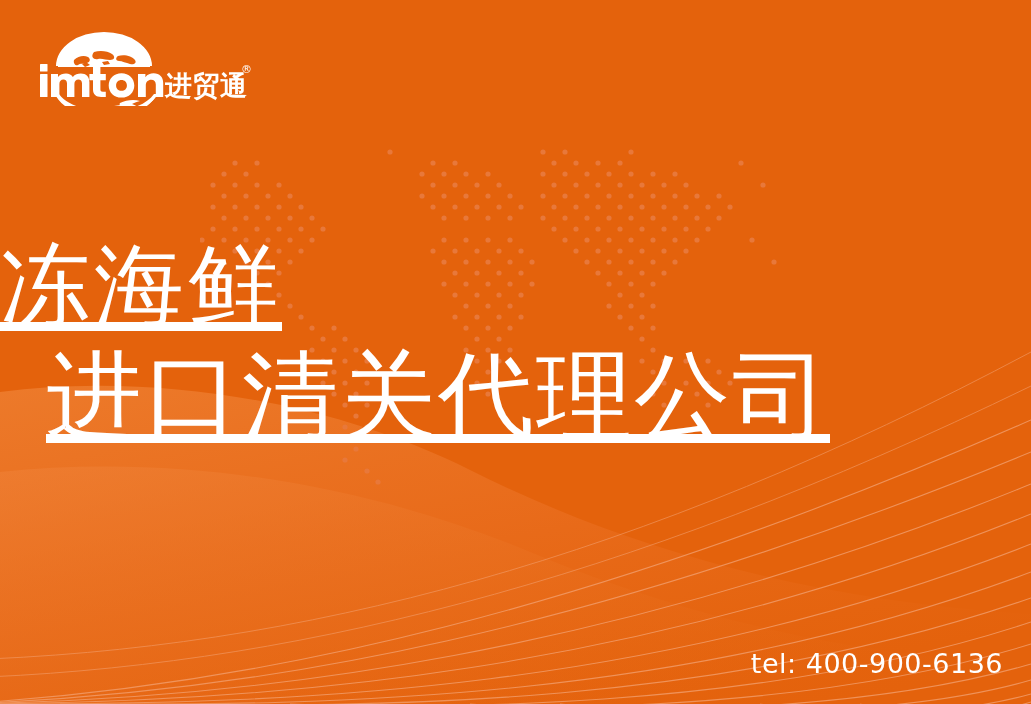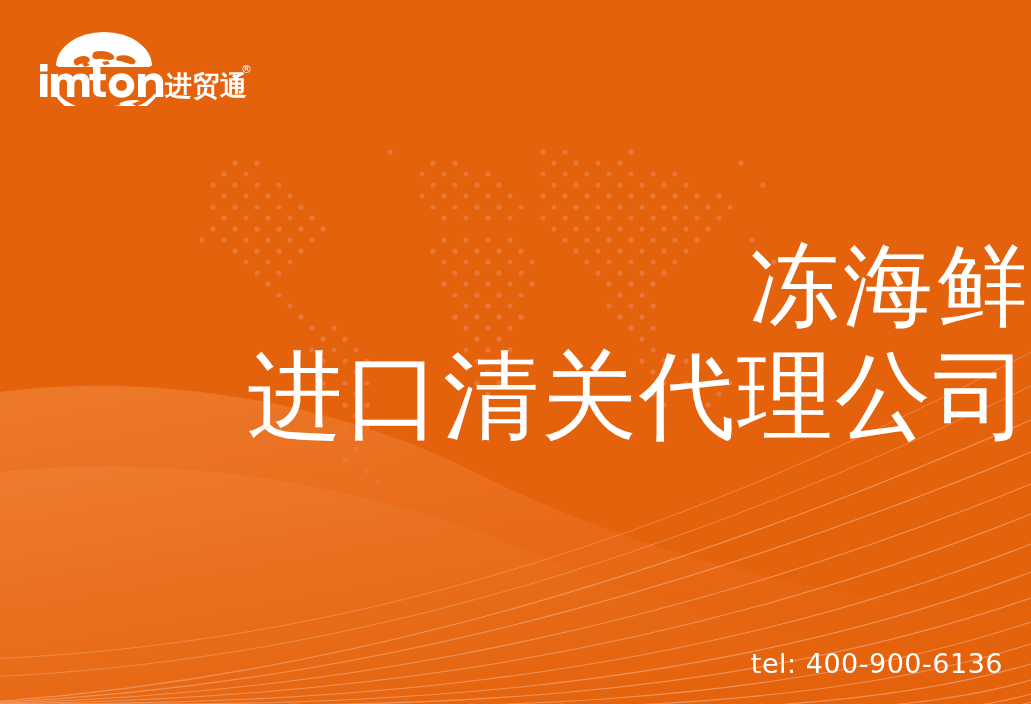--- a/index.html
+++ b/index.html
@@ -43,39 +43,41 @@
     width: 215px;
     height: 80px;
   }
 
   
   #headline {
     position: absolute;
     left: 0;
     top: 232px;
     width: 1031px;
-    text-align: right;
+    text-align: left;
     color: #ffffff;
+    text-decoration: underline;
   }
   .hl-line {
     display: block;
     font-family: "DejaVu Sans", "Liberation Sans", sans-serif;
     font-weight: 300;
     color: #ffffff;
     white-space: nowrap;
   }
   #hl1 {
     font-size: 90px;
     line-height: 108px;
     letter-spacing: 4px;
   }
   #hl2 {
     font-size: 96px;
     line-height: 112px;
     letter-spacing: 2px;
+    margin-left: 46px;
   }
 
   
   #tel {
     position: absolute;
     right: 28px;
     top: 648px;
     font-size: 27px;
     letter-spacing: 0.5px;
     color: #ffffff;

